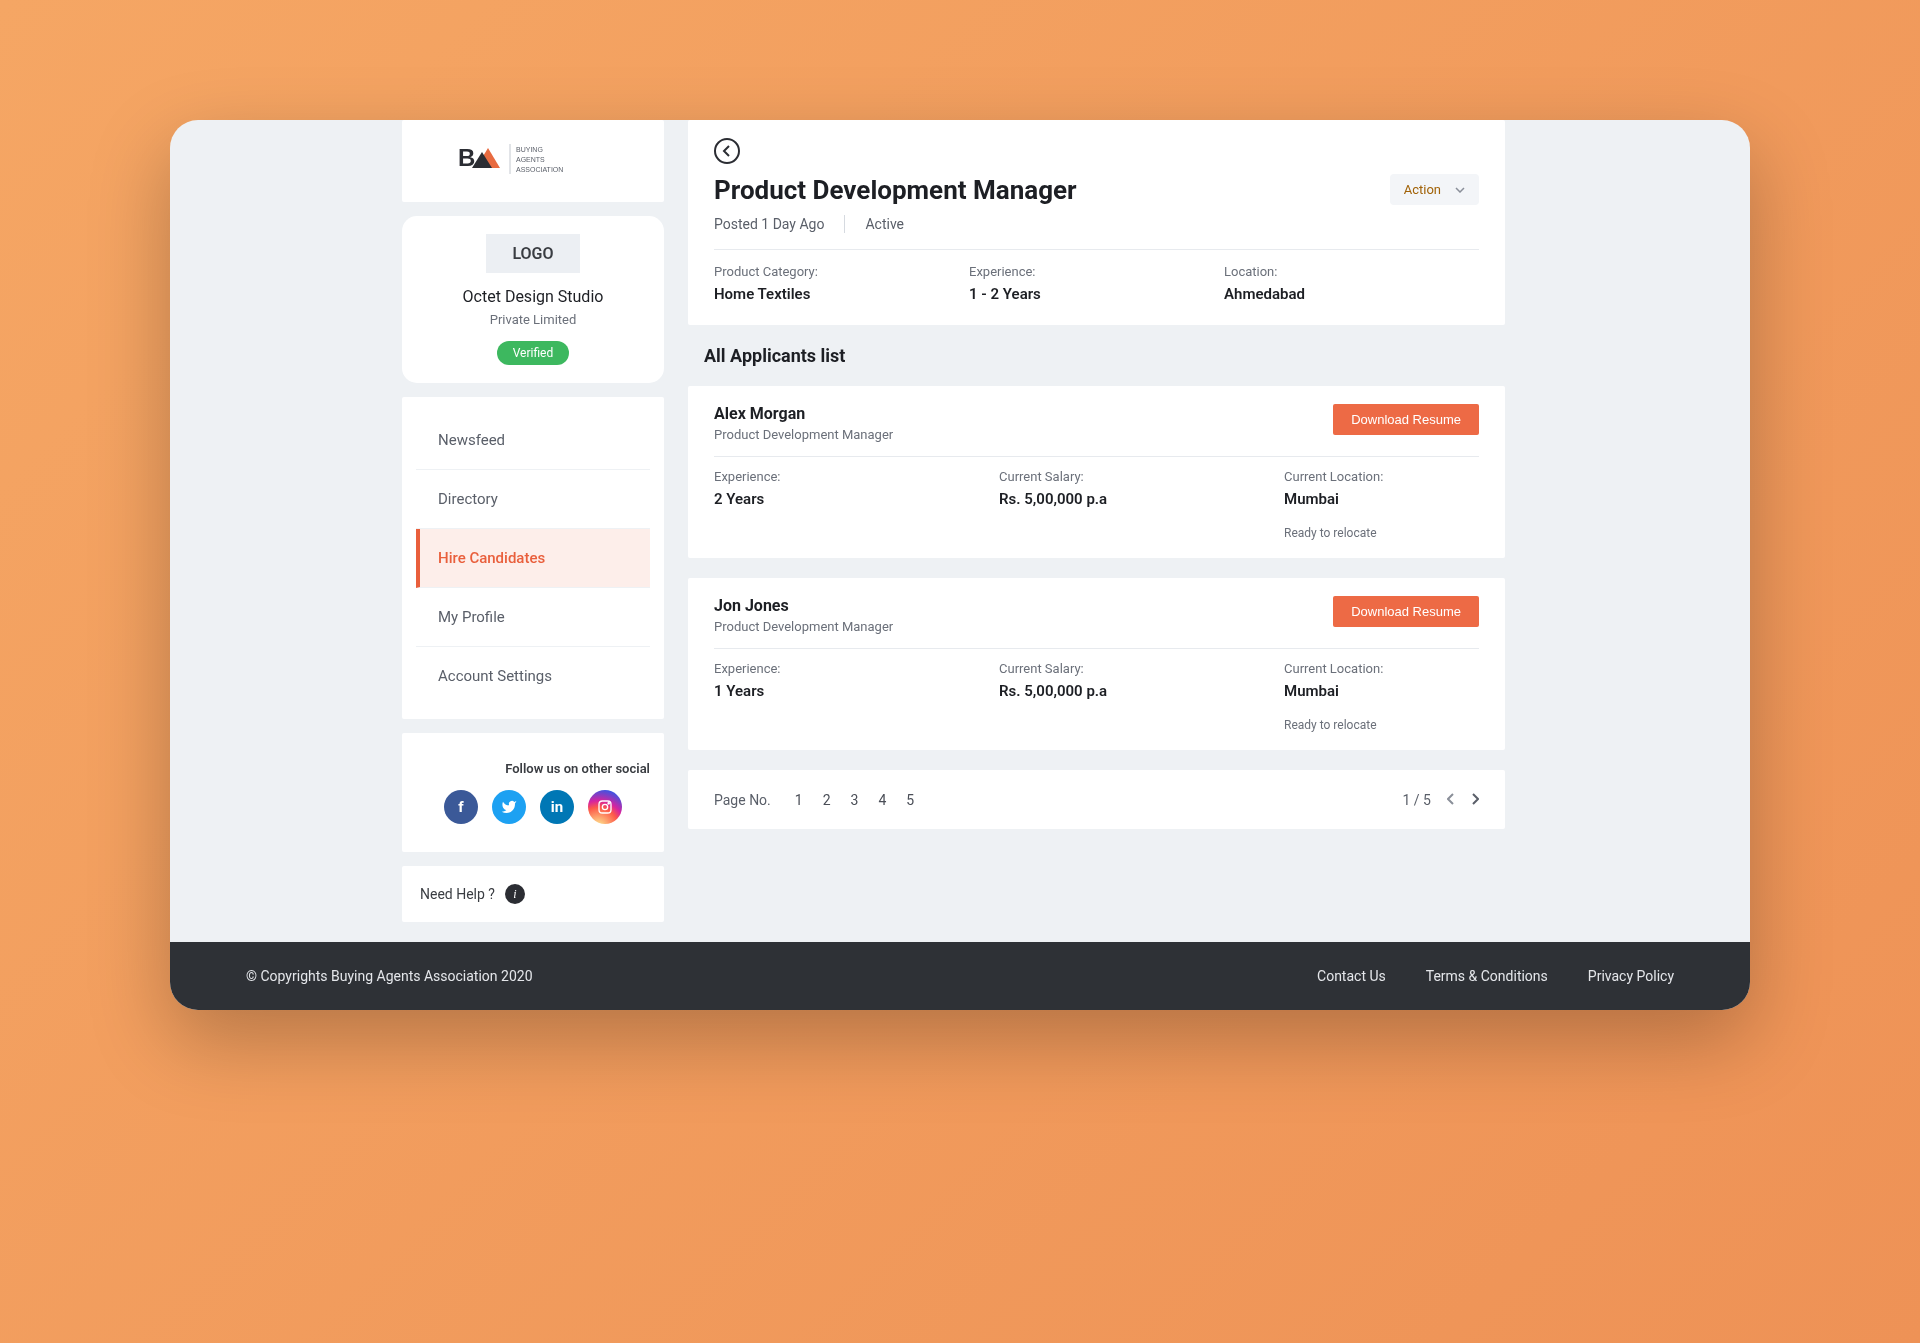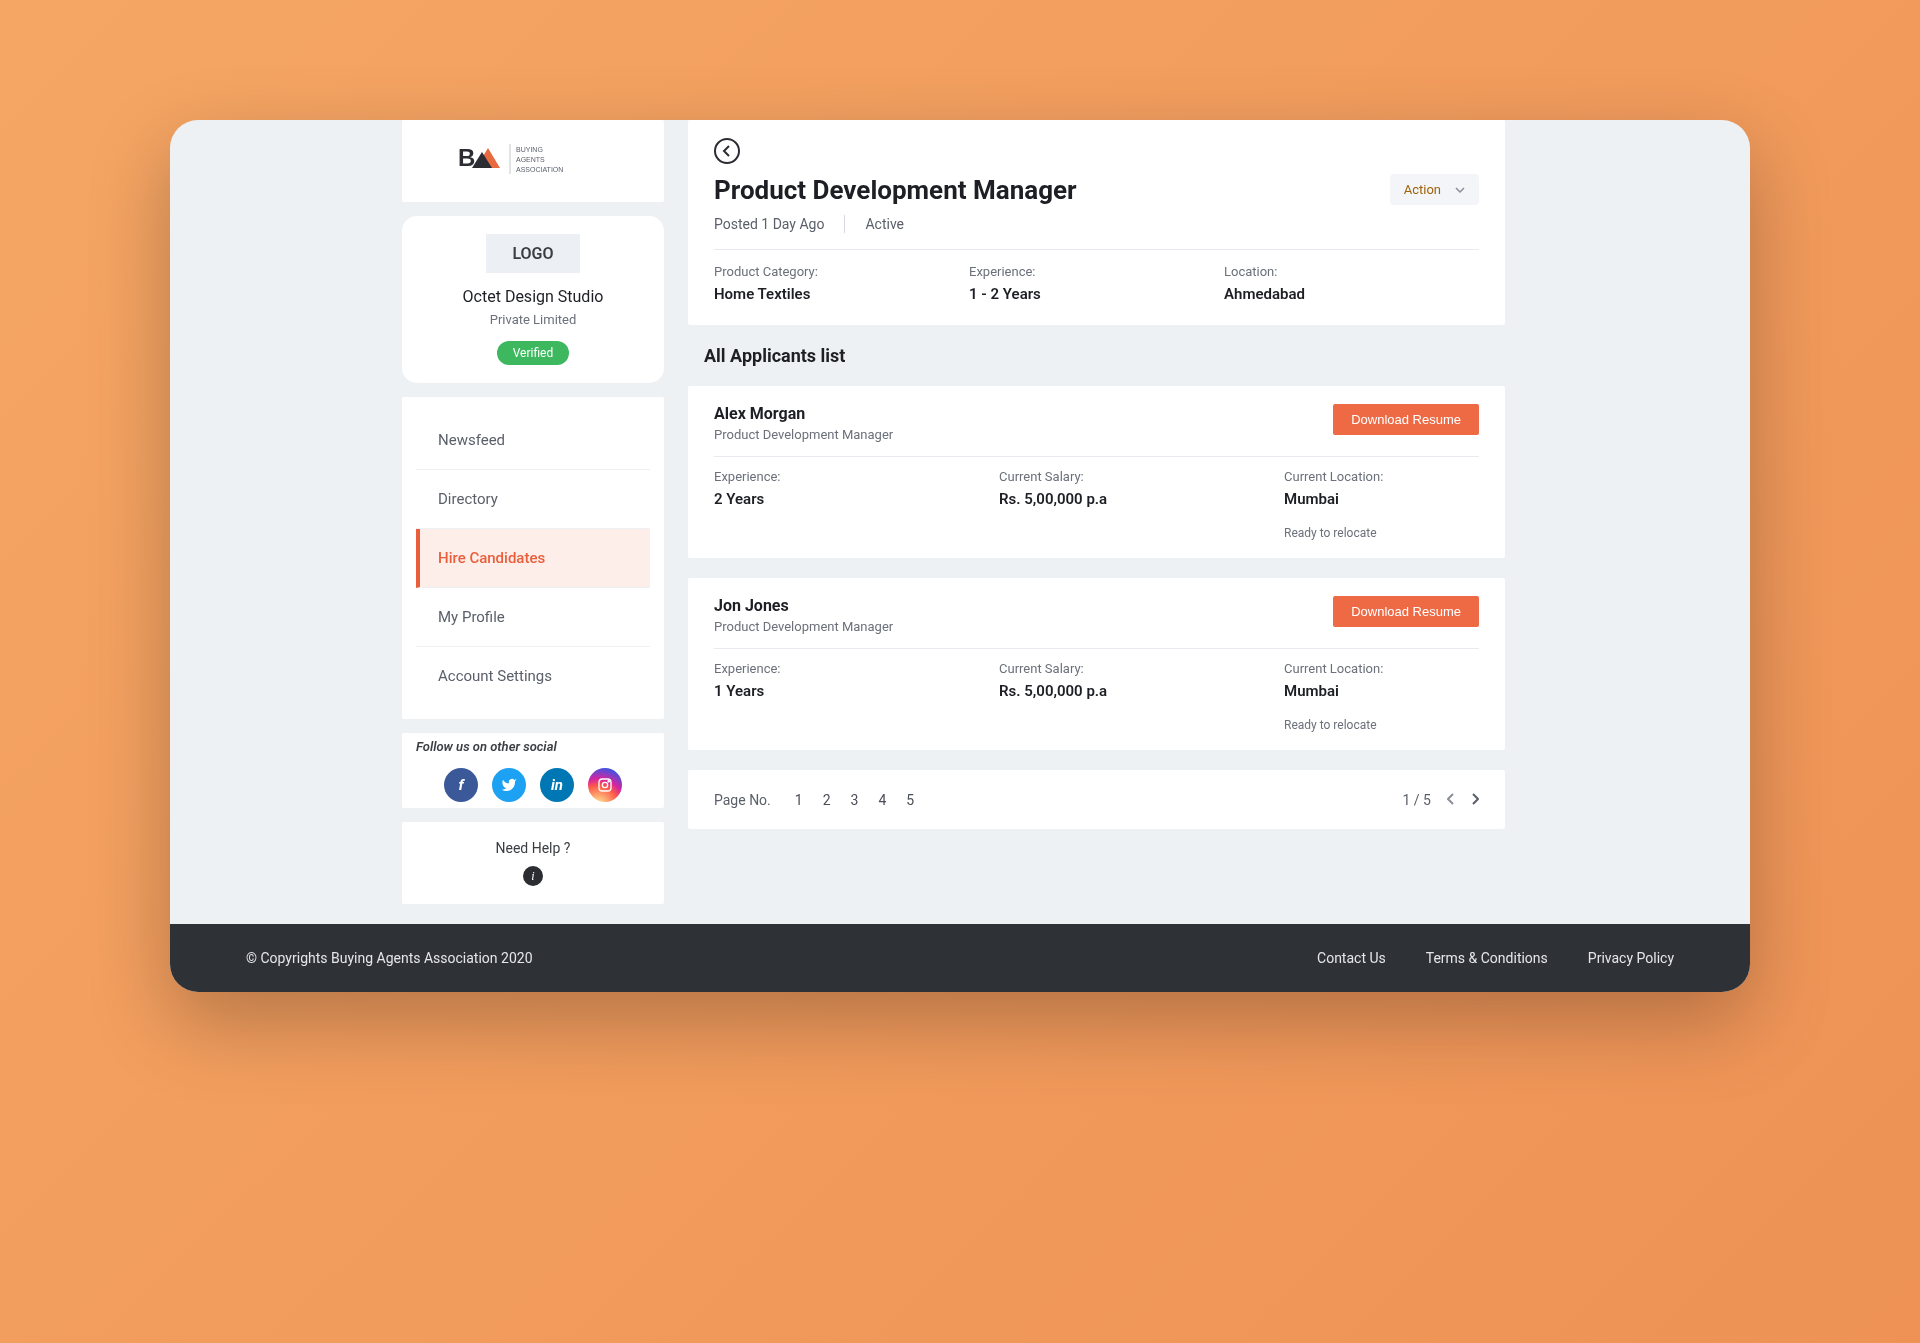--- a/index.html
+++ b/index.html
@@ -69,34 +69,34 @@
     cursor: pointer;
   }
   .nav-item:last-child { border-bottom: none; }
   .nav-item.active {
     background: #fdeeea;
     border-left: 4px solid #e95f3c;
     color: #e95f3c;
     font-weight: 500;
     padding-left: 18px;
   }
-  .social-card { padding: 6px 14px; text-align: left; font-style: italic; }
+  .social-card { padding: 28px 14px; text-align: right; }
   .social-title { font-size: 13px; font-weight: 600; color: #3a3d42; margin-bottom: 14px; }
   .social-icons { display: flex; justify-content: center; gap: 14px; }
   .social-icon {
     width: 34px; height: 34px; border-radius: 50%;
     display: flex; align-items: center; justify-content: center;
     color: #fff; font-size: 15px; font-weight: bold;
     cursor: pointer;
   }
   .fb { background: #3b5998; }
   .tw { background: #1da1f2; }
   .li { background: #0077b5; }
   .ig { background: radial-gradient(circle at 30% 110%, #fdf497 0%, #fd5949 45%, #d6249f 60%, #285AEB 90%); }
-  .help-card { padding: 18px 18px; display: flex; align-items: center; gap: 10px; font-size: 14px; color: #3a3d42; flex-direction: column; }
+  .help-card { padding: 18px 18px; display: flex; align-items: center; gap: 10px; font-size: 14px; color: #3a3d42; }
   .info-icon {
     width: 20px; height: 20px; border-radius: 50%;
     background: #2b2d33; color: #fff; display: inline-flex;
     align-items: center; justify-content: center; font-size: 12px;
     font-style: italic; font-family: serif; cursor: pointer;
   }
 
   
   .main {
     flex: 1;

